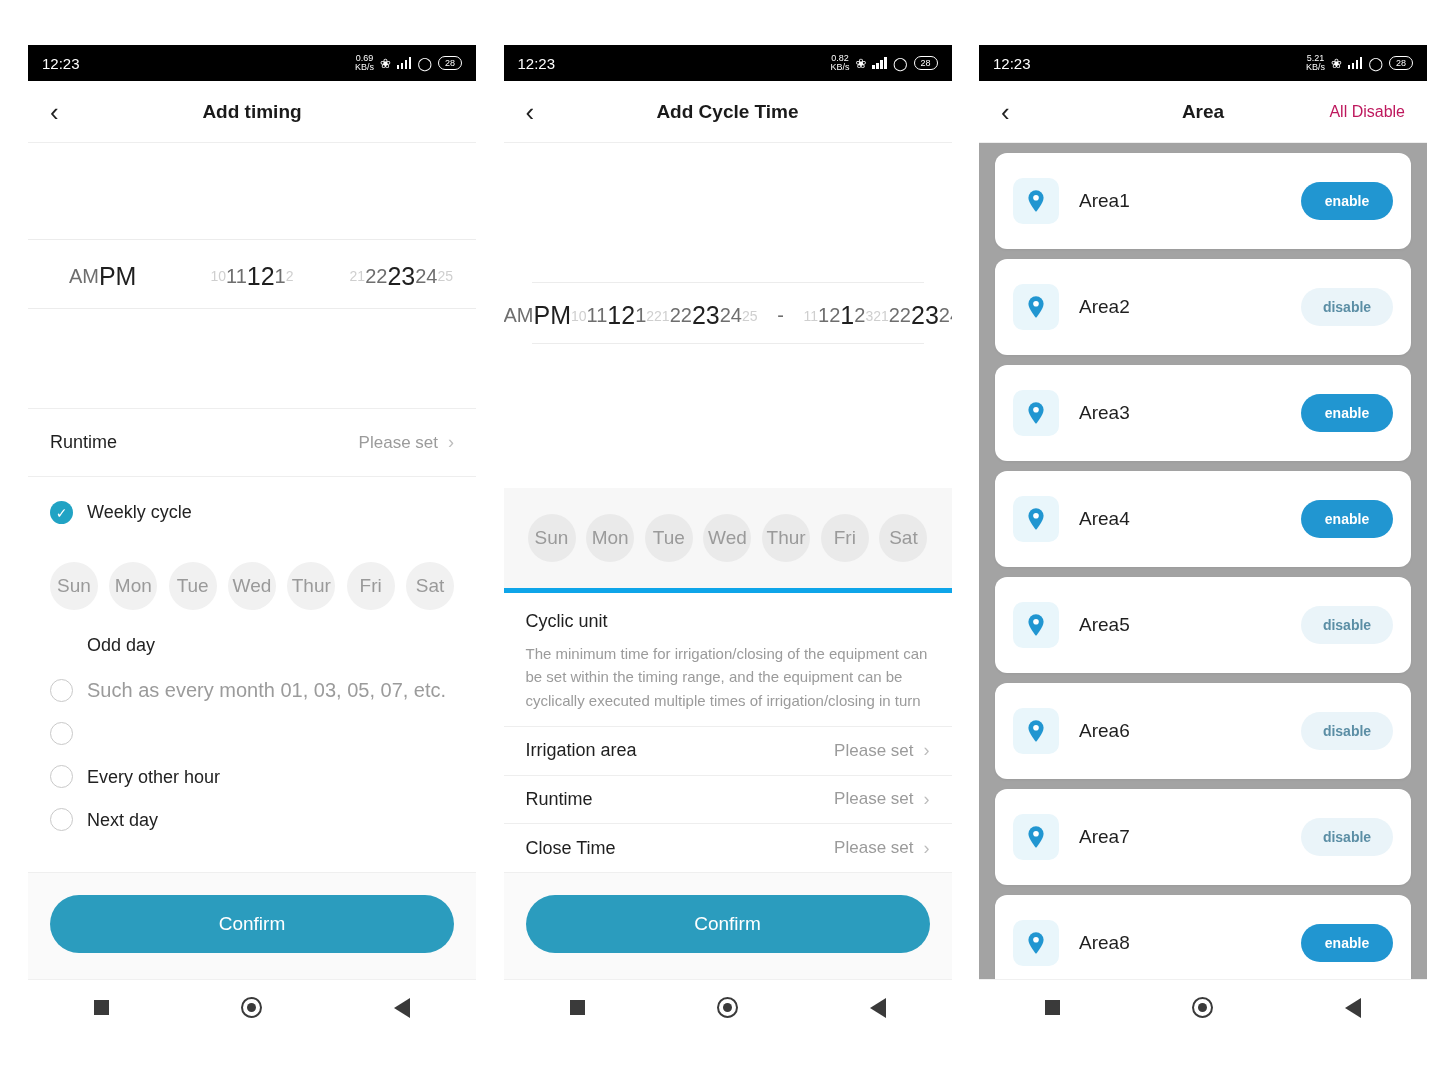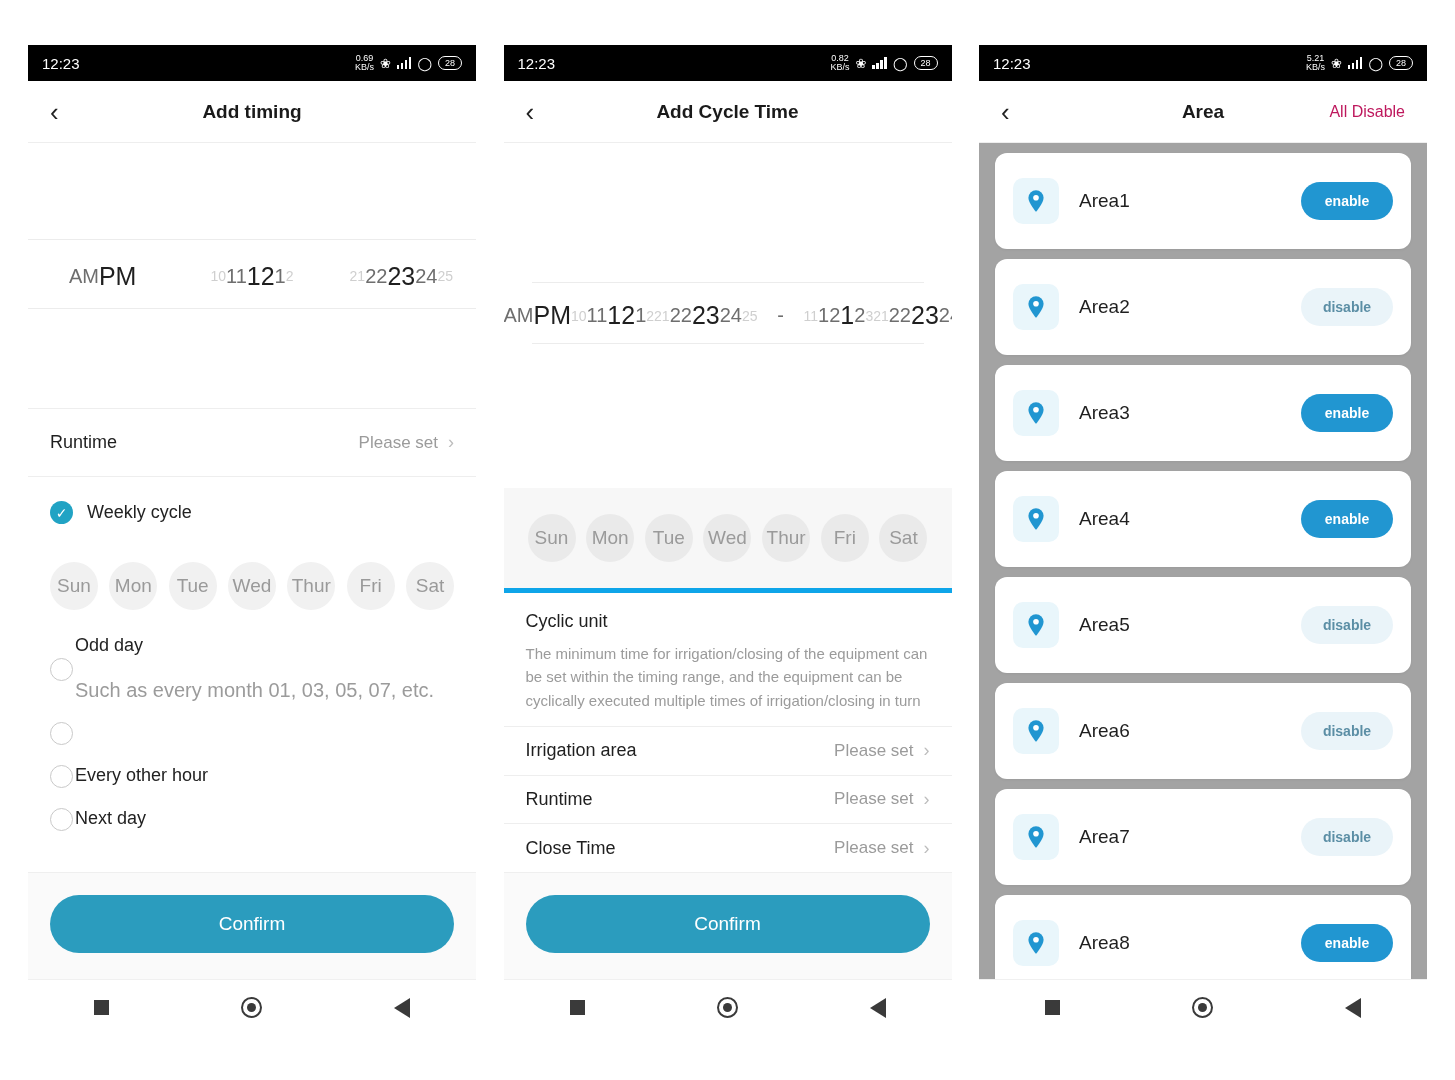--- a/index.html
+++ b/index.html
@@ -165,21 +165,21 @@
   .days.boxed { background: #f7f7f7; padding: 26px 24px; }
   .day {
     width: 48px; height: 48px; border-radius: 50%;
     background: #f1f1f1; color: #9a9a9a;
     display: flex; align-items: center; justify-content: center;
     font-size: 19px;
   }
   .days.boxed .day { background: #eaeaea; }
 
   .radio-row {
-    display: flex; align-items: center; gap: 2px;
+    display: flex; align-items: flex-end; gap: 14px;
     padding: 9px 0;
   }
   .radio {
     width: 23px; height: 23px; border-radius: 50%;
     border: 1.8px solid #c9c9c9; flex: 0 0 auto; margin-top: 2px;
   }
   .radio-main { font-size: 18px; color: #222; }
   .radio-sub { font-size: 20px; color: #9b9b9b; margin-top: 23px; }
 
   

